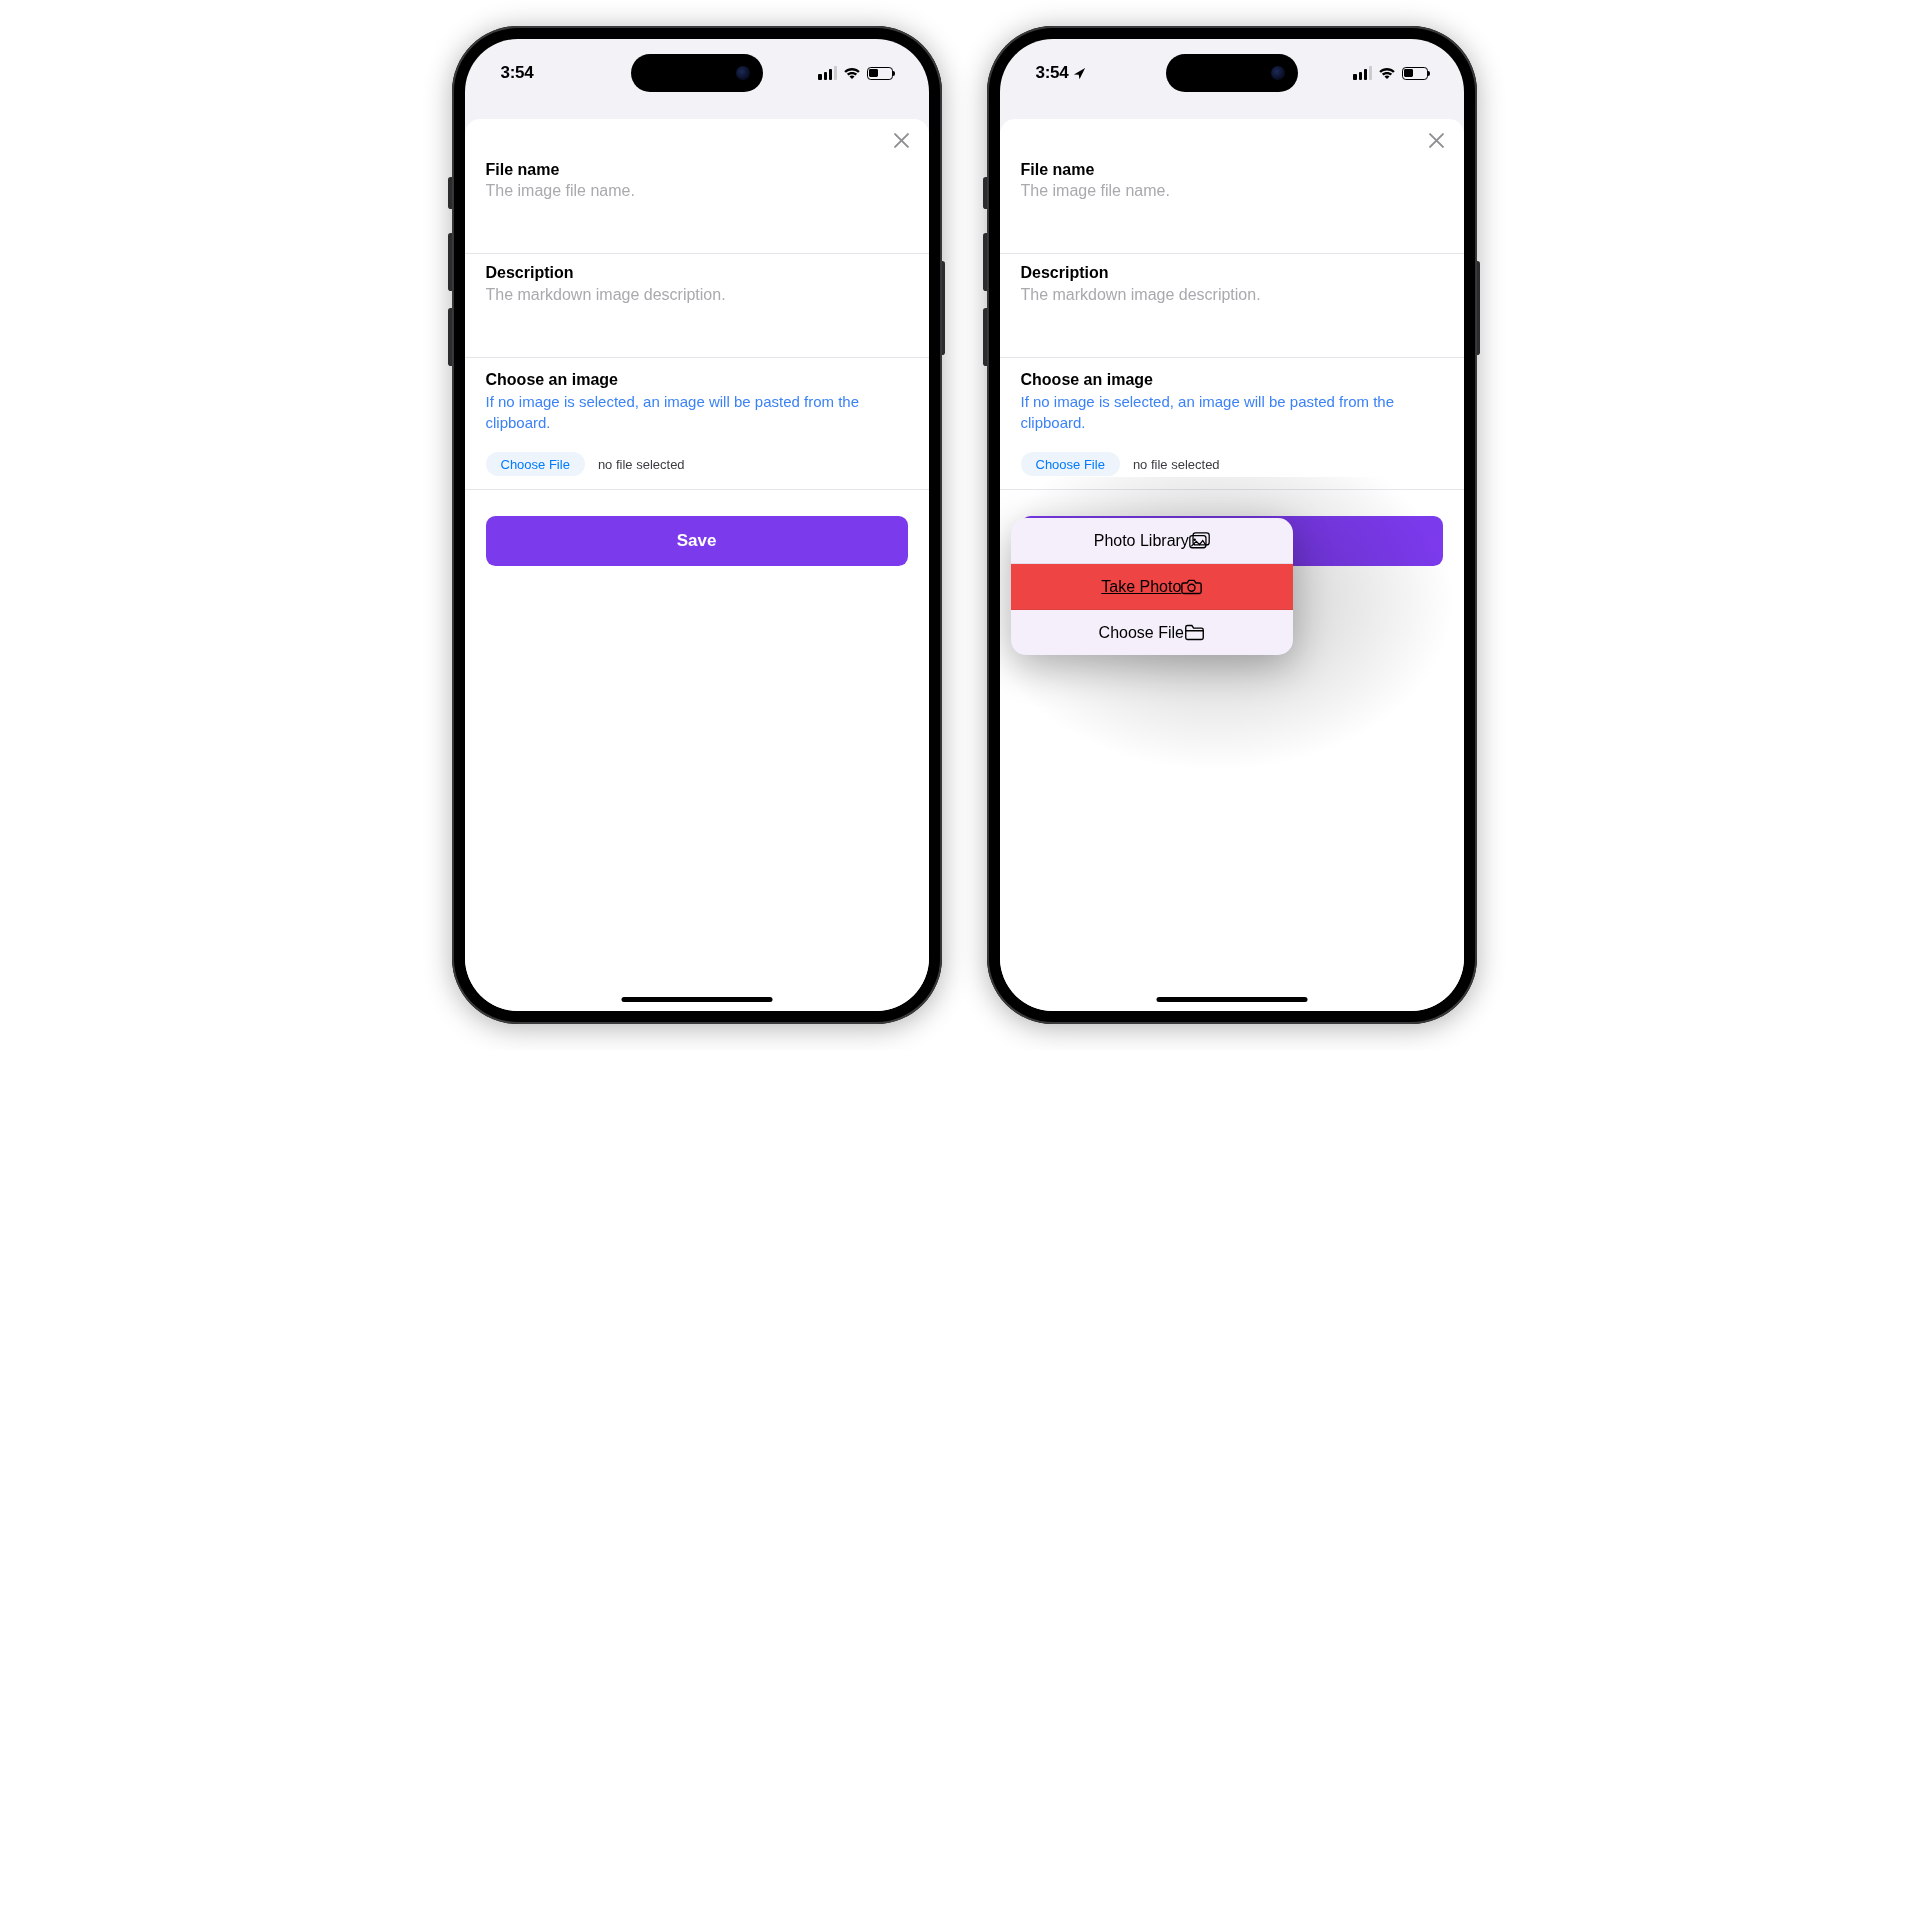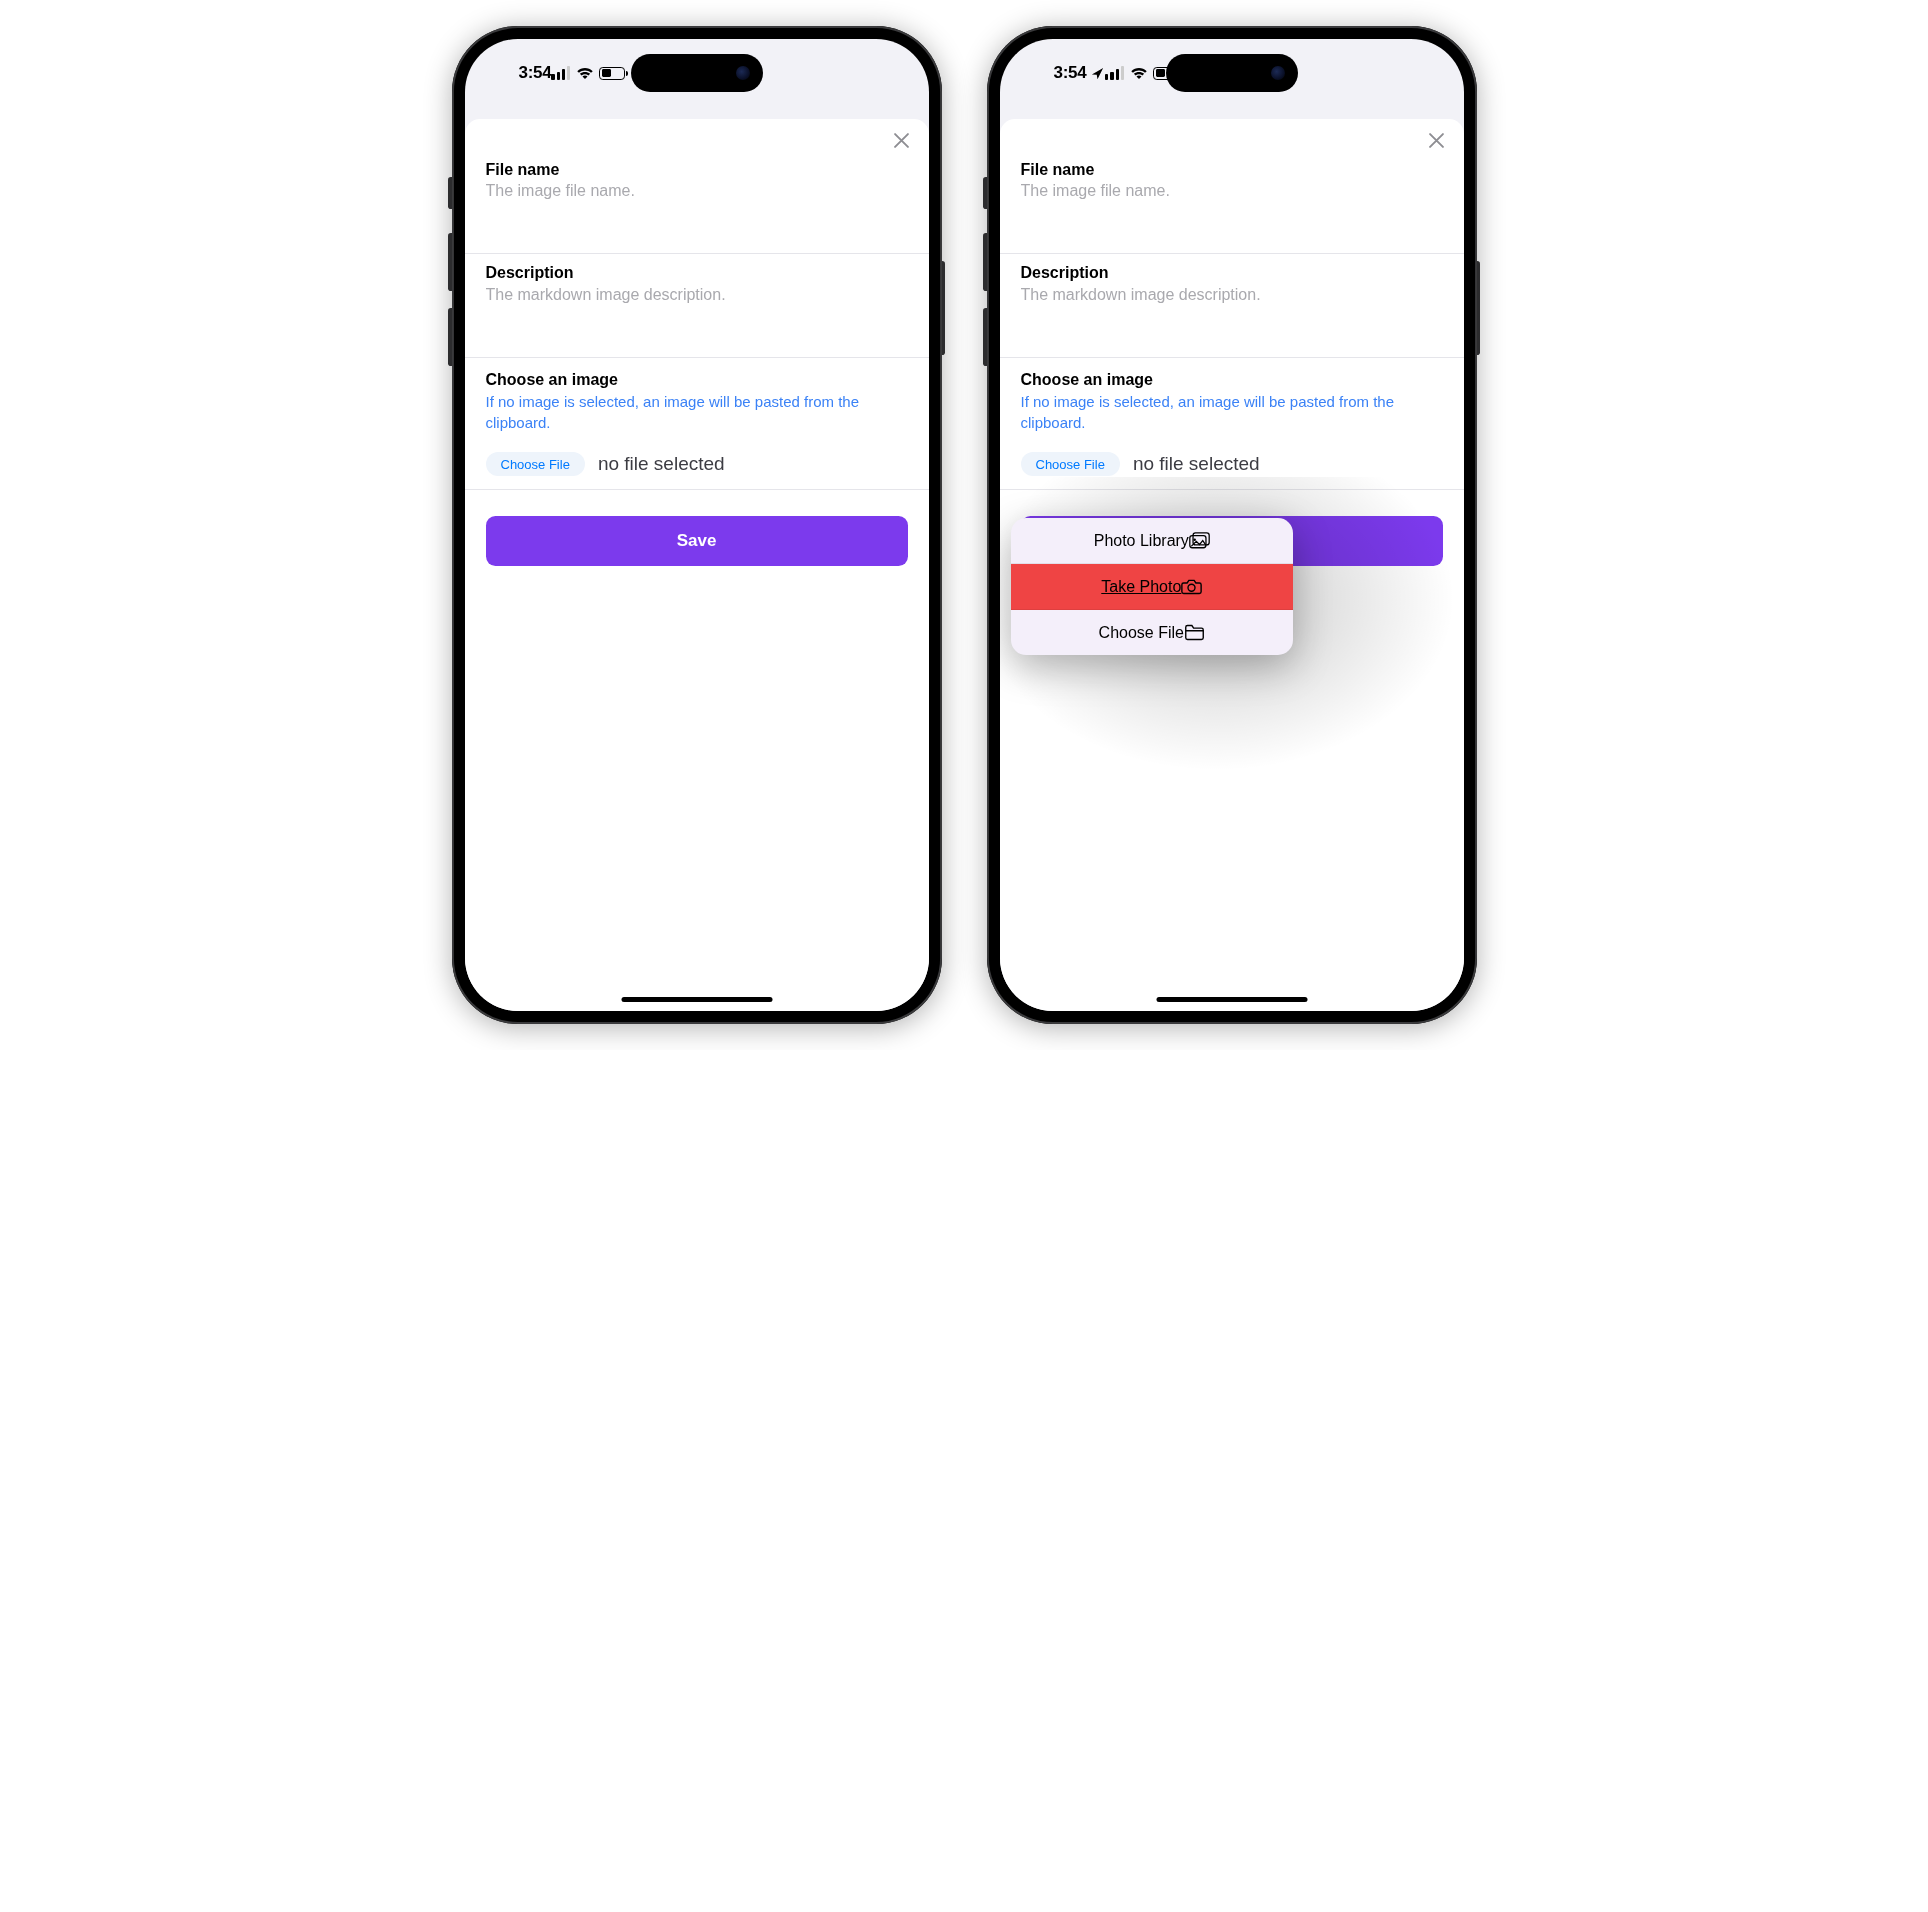--- a/index.html
+++ b/index.html
@@ -46,25 +46,26 @@
       top:50%;
       transform:translateY(-50%);
       width:14px;
       height:14px;
       border-radius:50%;
       background: radial-gradient(circle at 40% 40%, #1c2a55 0%, #0a1028 60%, #000 100%);
     }
     .status-bar {
       position: absolute;
       top: 0;
-      left: 18px;
+      left: 0;
       right: 0;
       height: 68px;
       display: flex;
       align-items: center;
+      justify-content: space-between;
       padding: 0 36px;
       font-size: 17px;
       font-weight: 600;
       color: #000;
       z-index: 40;
     }
     .status-left { display:flex; align-items:center; gap:3.8px; letter-spacing:-0.3px; }
     .status-right { display: flex; align-items: center; gap: 5.6px; }
     .bars { display:inline-flex; align-items:flex-end; gap:1.9px; }
     .bars span { display:block; width:3.3px; background:#000; border-radius:0.9px; }
@@ -115,21 +116,21 @@
     }
     .choose-desc {
       font-size:15px; color:#3b82f6; line-height:1.35; margin-bottom:19px;
     }
     .file-row { display:flex; align-items:center; gap:13px; }
     .choose-file-btn {
       background:#eef4fb; border:none; border-radius:17px;
       padding:4.7px 15px; color:#007aff; font-size:13px; font-family:inherit;
       cursor:pointer;
     }
-    .no-file { font-size:19px; color:#3c3c43; }
+    .no-file { font-size:13px; color:#3c3c43; }
     .save-row { padding: 26px 21px; }
     .save-btn {
       width:100%; background:#7c3aed; border:none; border-radius:9.4px;
       color:#fff; font-size:17px; font-weight:700; padding:15px 0;
       cursor:pointer; font-family:inherit;
     }
     .home-indicator {
       position:absolute; bottom:9.4px; left:50%; transform:translateX(-50%);
       width:151px; height:4.7px; background:#000; border-radius:2.8px;
     }

